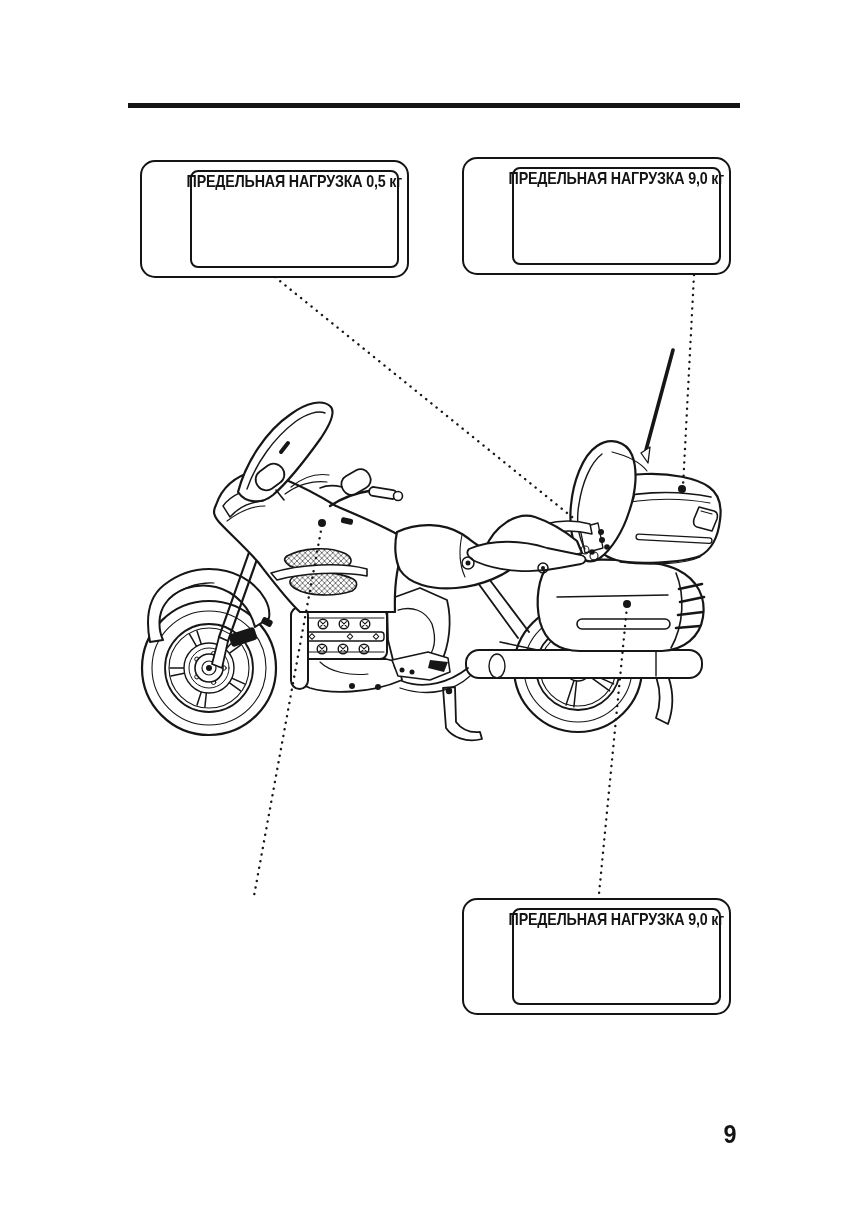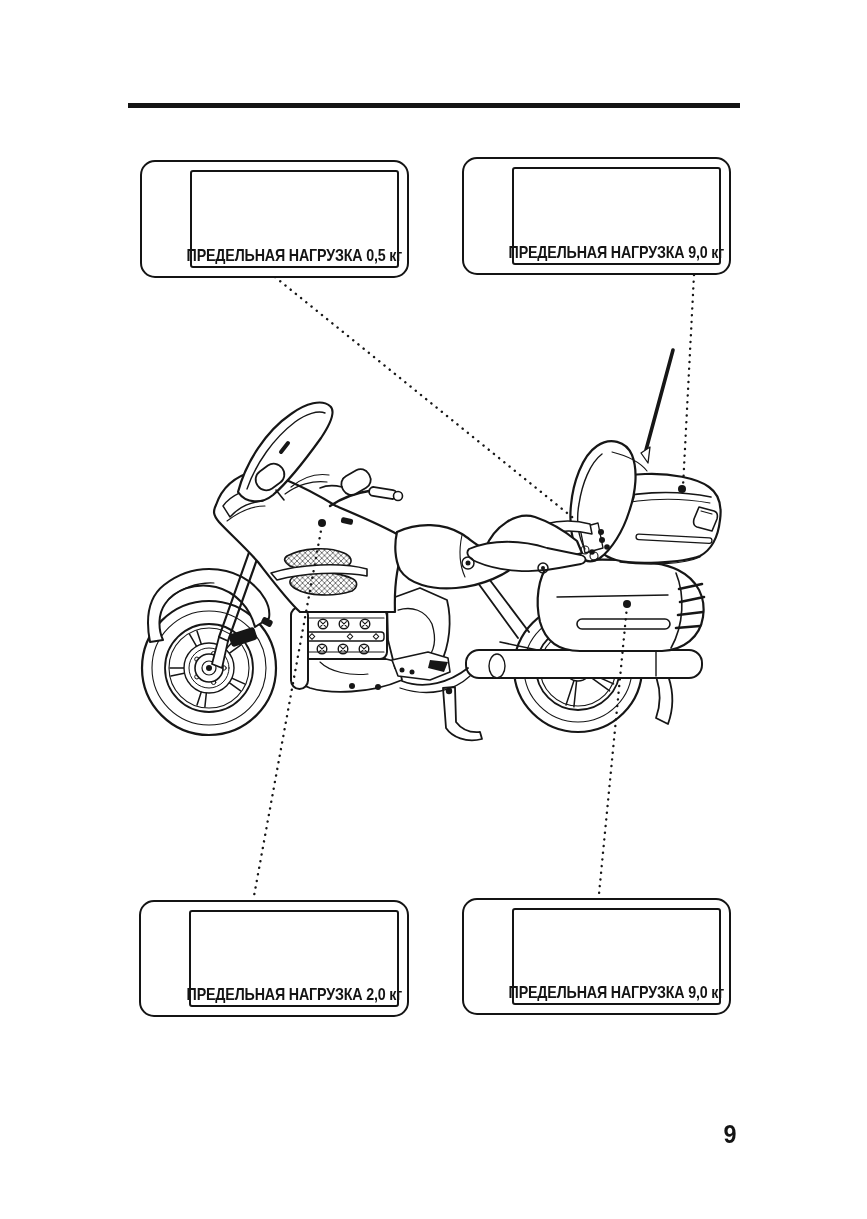--- a/index.html
+++ b/index.html
@@ -6,22 +6,22 @@
   .page{
     position:relative;width:867px;height:1219px;background:#ffffff;
     margin:0 auto;overflow:hidden;
     font-family:"Liberation Sans","DejaVu Sans",sans-serif;color:#141414;
   }
   .top-rule{position:absolute;left:128px;top:103px;width:612px;height:5px;background:#141414;}
   .callout{
     position:absolute;border:2.5px solid #141414;border-radius:15px;background:#fff;
   }
   .callout .inner{
-    position:absolute;inset:8px;border:2.5px solid #141414;border-radius:3px;
-    display:flex;align-items:flex-end;justify-content:center;margin-left:40px;
+    position:absolute;inset:8px;border:2.5px solid #141414;border-radius:8px;
+    display:flex;align-items:flex-start;justify-content:center;margin-left:40px;
   }
   .callout .txt{
     font-weight:bold;font-size:17px;letter-spacing:-0.2px;white-space:nowrap;
     transform:scaleX(0.84);transform-origin:center;color:#141414;
   }
   .co-tl{left:140px;top:160px;width:265px;height:114px;}
   .co-tr{left:462px;top:157px;width:265px;height:114px;}
   .co-bl{left:139px;top:900px;width:266px;height:113px;}
   .co-br{left:462px;top:898px;width:265px;height:113px;}
   .page-num{
@@ -294,25 +294,20 @@
       <span class="txt">ПРЕДЕЛЬНАЯ НАГРУЗКА 0,5 кг</span>
     </div>
   </div>
 
   <div class="callout co-tr">
     <div class="inner">
       <span class="txt">ПРЕДЕЛЬНАЯ НАГРУЗКА 9,0 кг</span>
     </div>
   </div>
 
-  <div class="callout co-bl">
-    <div class="inner">
-      <span class="txt">ПРЕДЕЛЬНАЯ НАГРУЗКА 2,0 кг</span>
-    </div>
-  </div>
 
   <div class="callout co-br">
     <div class="inner">
       <span class="txt">ПРЕДЕЛЬНАЯ НАГРУЗКА 9,0 кг</span>
     </div>
   </div>
 
   <div class="page-num">9</div>
 </div>
 

